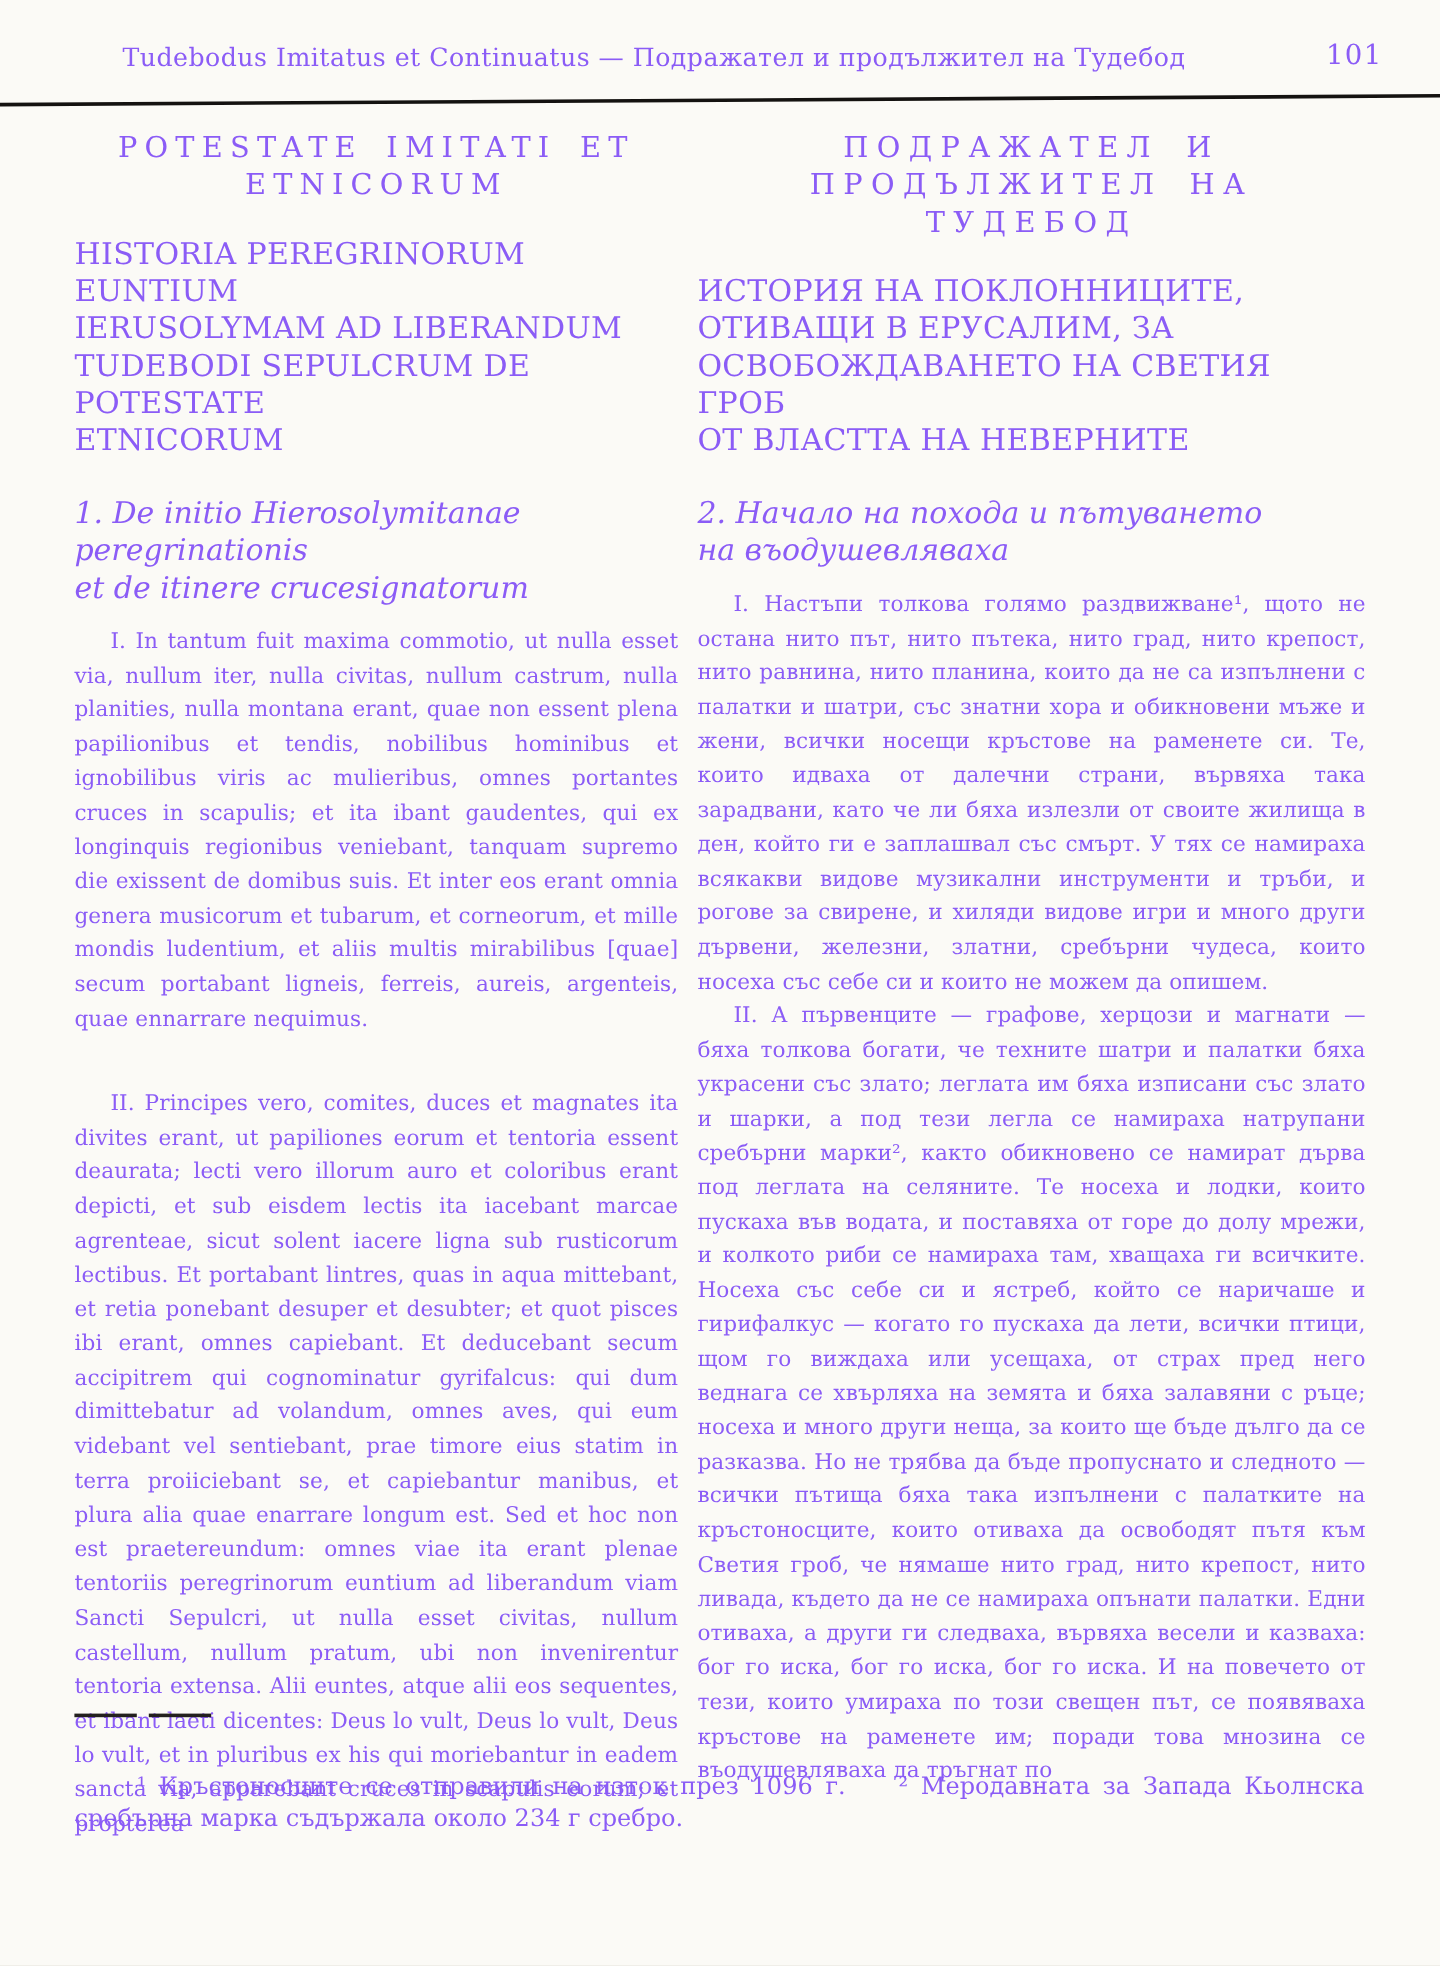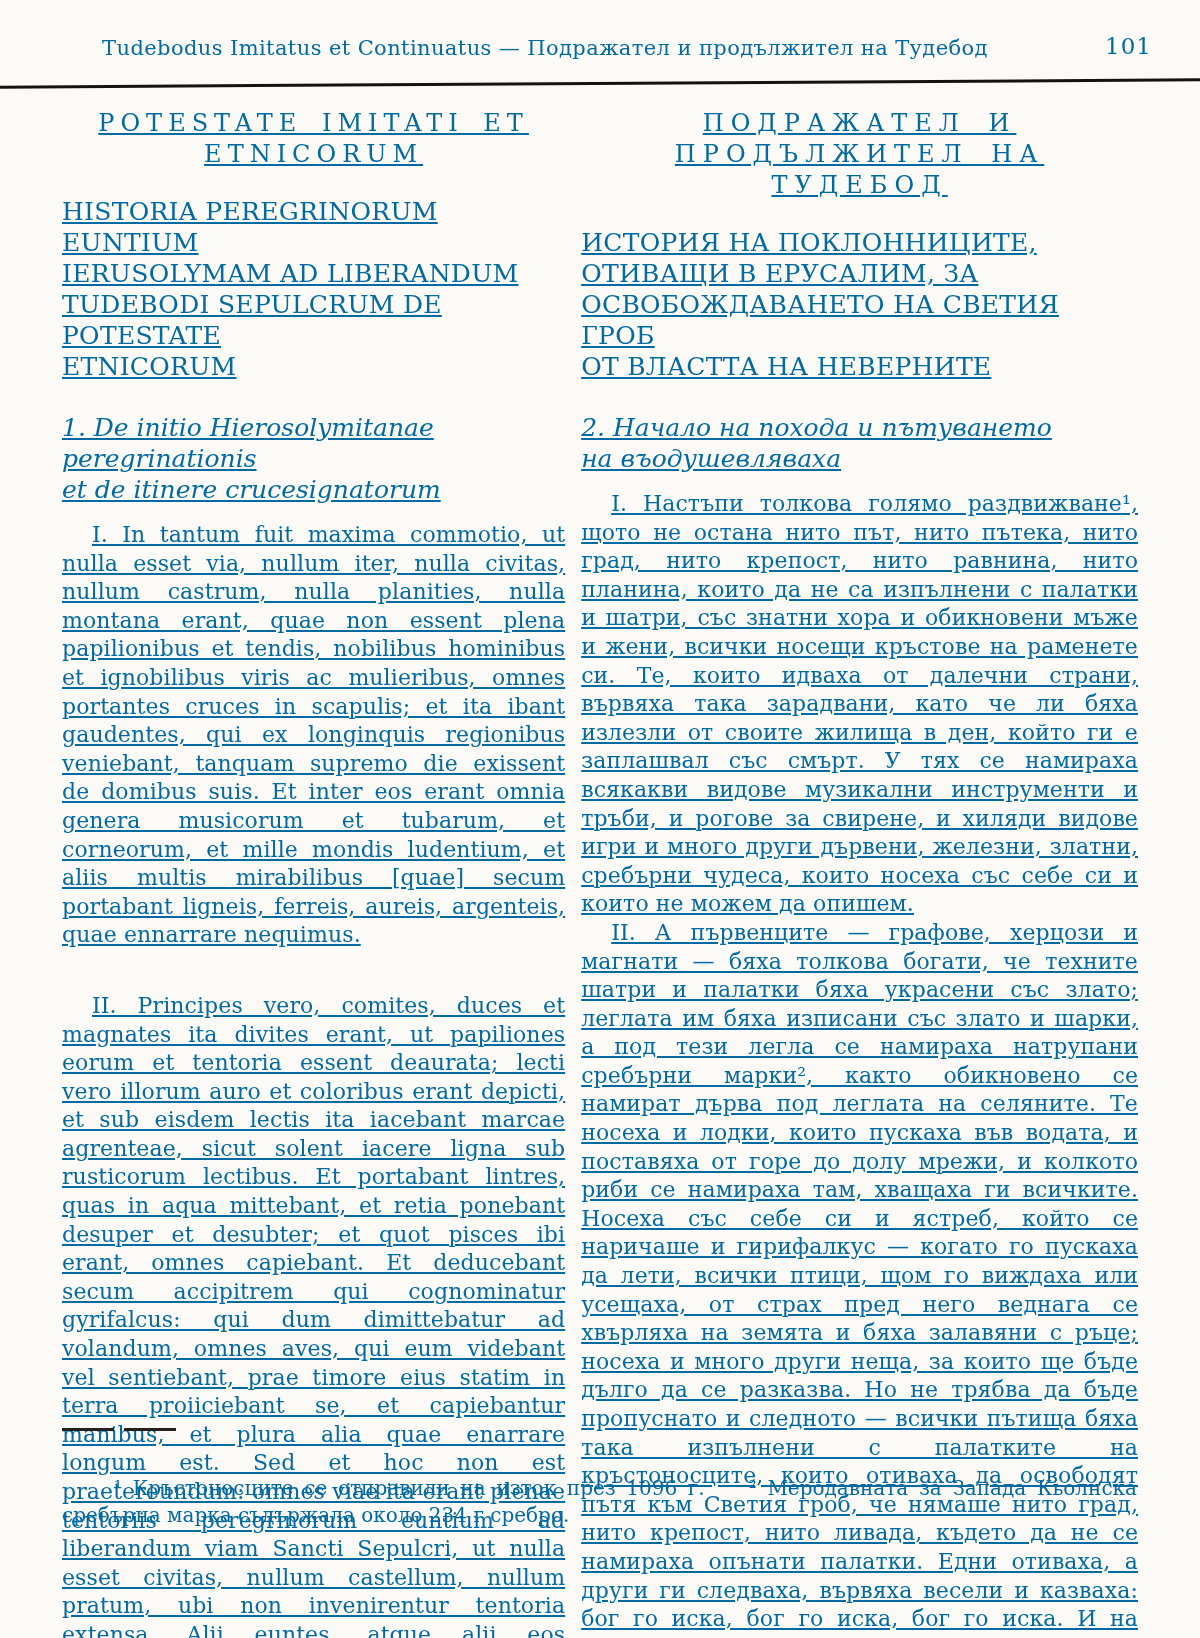--- a/index.html
+++ b/index.html
@@ -6,25 +6,24 @@
     margin: 0;
     padding: 0;
     background: #e8e6e0;
   }
   .page {
     position: relative;
     width: 1200px;
     height: 1638px;
     margin: 0 auto;
     background: #fbfaf6;
-    color: #0369a1;
+    color: #8b5cf6;
     font-family: "DejaVu Serif", "Liberation Serif", serif;
     overflow: hidden;
     box-sizing: border-box;
-    text-decoration: underline;
   }
 
   
   .running-header {
     position: relative;
     padding-top: 36px;
     height: 34px;
   }
   .running-title {
     position: absolute;
@@ -84,21 +83,21 @@
 
   .section-heading {
     text-align: left;
     font-style: italic;
     font-size: 25px;
     line-height: 31px;
     margin: 0 0 16px 0;
   }
 
   .body-par {
-    font-size: 22px;
+    font-size: 18px;
     line-height: 28.6px;
     text-align: justify;
     margin: 0;
     text-indent: 30px;
     letter-spacing: 0.1px;
   }
   .par-gap { margin-top: 42px; }   
 
   .line { display: block; }
 

